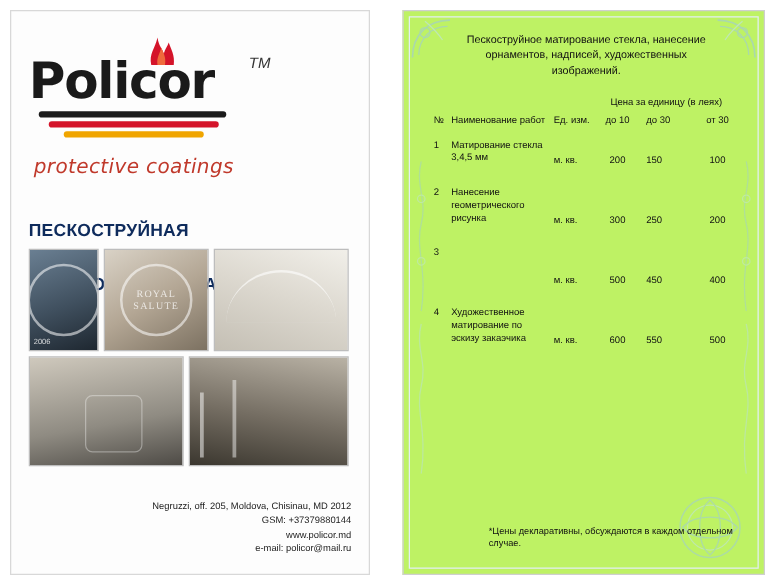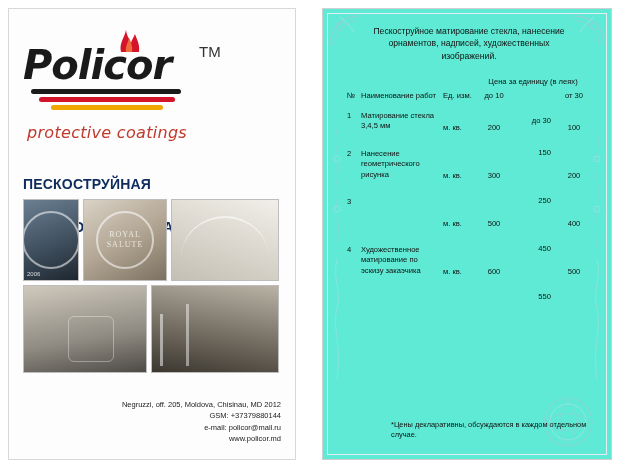--- a/index.html
+++ b/index.html
@@ -35,35 +35,35 @@
     position: absolute;
     left: 14px;
     top: 18px;
     width: 240px;
     height: 118px;
   }
   .logo-word {
     font-family: "DejaVu Sans", sans-serif;
     font-size: 40px;
     font-weight: bold;
-    font-style: italic;
     color: #1a1a1a;
     letter-spacing: -1px;
     line-height: 1;
     position: absolute;
     left: 0;
     top: 18px;
   }
   .logo-tm {
     position: absolute;
     left: 176px;
     top: 16px;
-    font-size: 15px;
+    font-size: 12px;
     color: #333;
     font-family: "Liberation Sans", sans-serif;
+    font-style: italic;
   }
   .logo-flame {
     position: absolute;
     left: 92px;
     top: 0px;
     width: 30px;
     height: 26px;
   }
   .logo-stripes {
     position: absolute;
@@ -208,21 +208,21 @@
   }
   .contacts .cline { display: block; }
 
   
   .right-panel {
     position: absolute;
     left: 322px;
     top: 8px;
     width: 290px;
     height: 452px;
-    background: #5eead4;
+    background: #bef264;
     border: 1px solid #cfcfcf;
     box-sizing: border-box;
     overflow: hidden;
   }
   .ornament-frame {
     position: absolute;
     inset: 4px;
     border: 1px solid #e3eef3;
     box-sizing: border-box;
     pointer-events: none;
@@ -288,21 +288,21 @@
     left: 0;
     top: 14px;
     width: 244px;
     height: 12px;
   }
   .pt-head-row .c { position: absolute; }
   .c-num   { left: 0px;   width: 10px;  text-align: left; }
   .c-name  { left: 14px;  width: 76px;  text-align: left; }
   .c-unit  { left: 96px;  width: 30px;  text-align: left; }
   .c-p1    { left: 130px; width: 34px;  text-align: center; }
-  .c-p2    { left: 170px; width: 34px;  text-align: right; margin-top: 25px; }
+  .c-p2    { left: 170px; width: 34px;  text-align: left; }
   .c-p3    { left: 210px; width: 34px;  text-align: center; }
 
   .pt-rows {
     position: absolute;
     left: 0;
     top: 34px;
     width: 244px;
   }
   .pt-row {
     position: relative;
@@ -376,22 +376,22 @@
         <div class="photo ph-e">
           <span class="etch-palm"></span>
           <span class="etch-palm2"></span>
         </div>
       </div>
     </div>
 
     <div class="contacts">
       <span class="cline">Negruzzi, off. 205, Moldova, Chisinau, MD 2012</span>
       <span class="cline">GSM: +37379880144</span>
+      <span class="cline">www.policor.md</span>
       <span class="cline">e-mail: policor@mail.ru</span>
-      <span class="cline">www.policor.md</span>
     </div>
   </div>
 
   <div class="right-panel">
     <div class="ornament-frame"></div>
 
     <span class="corner-orn tl">
       <svg width="34" height="34" viewBox="0 0 34 34">
         <path d="M2 32 C2 14 14 2 32 2" stroke="#9ec9da" stroke-width="1.4" fill="none"></path>
         <path d="M7 30 C7 17 17 7 30 7" stroke="#9ec9da" stroke-width="1" fill="none"></path>

